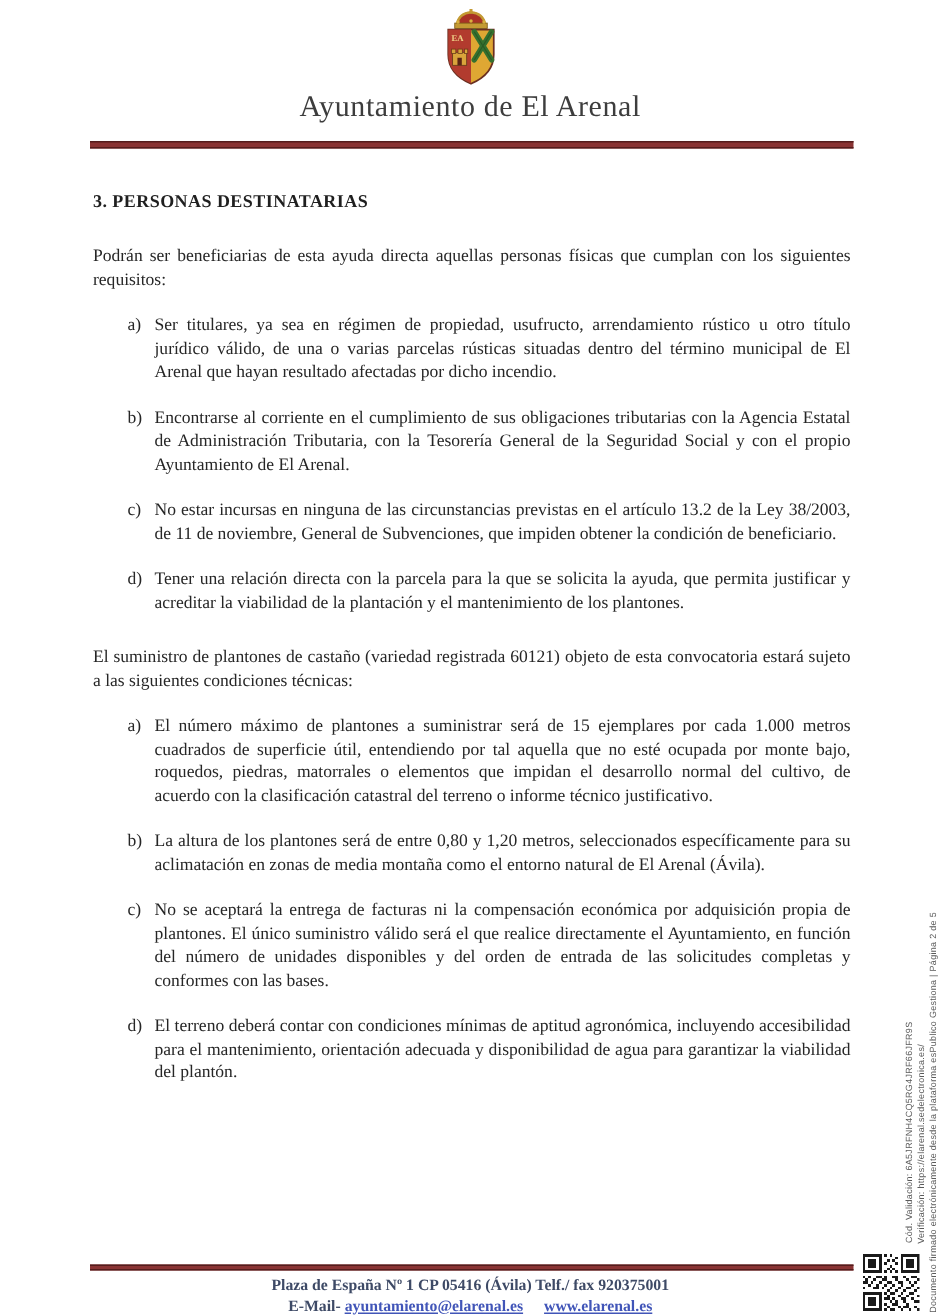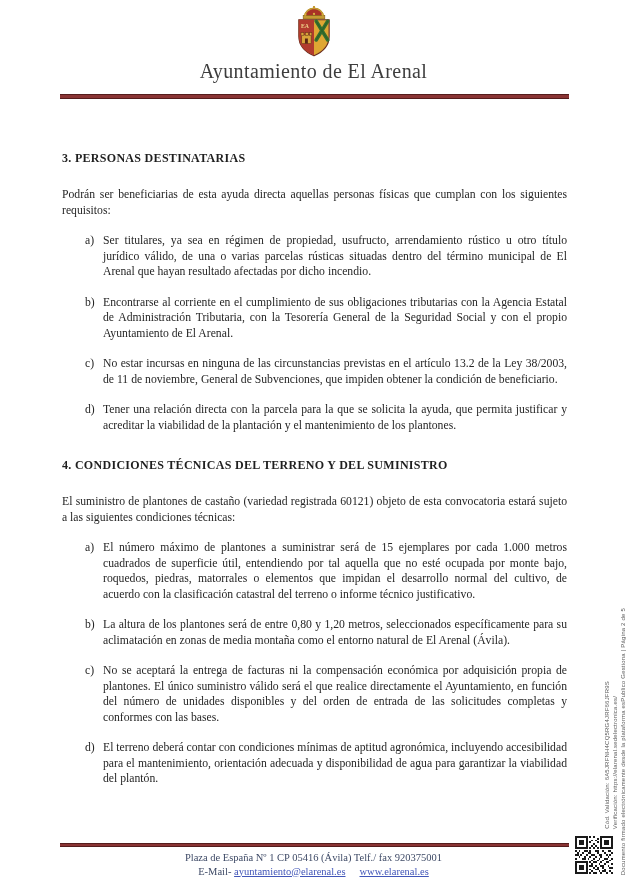--- a/index.html
+++ b/index.html
@@ -23,21 +23,21 @@
   .rule{
     margin:11px 58px 0 60px;
     height:3px;
     background:#8a3434;
     border-top:1.5px solid #551d1d;
     border-bottom:1.5px solid #551d1d;
   }
   
   .content{ margin:0 60px 0 62px; }
   .sec-title{
-    margin-top:52px;
+    margin-top:28px;
     font-size:12px;
     font-weight:bold;
     letter-spacing:.3px;
     color:#1f1f1f;
   }
   .sec-title.second{ margin-top:25px; }
   .intro{
     margin-top:21px;
     font-size:11.7px;
     line-height:15.5px;
@@ -73,20 +73,21 @@
     height:2px;
     background:#8a3434;
     border-top:1.5px solid #551d1d;
     border-bottom:1px solid #551d1d;
   }
   .ftr-line{
     text-align:center;
     font-size:10.5px;
     line-height:13.5px;
     color:#3e4a66;
+    font-weight:bold;
   }
   .ftr a{
     color:#4155b8;
     text-decoration:underline;
   }
   .link-gap{ display:inline-block; width:14px; }
   
   .side-strip{
     position:absolute;
     right:1px; bottom:2px;
@@ -161,21 +162,20 @@
       <div class="item">
         <span class="item-label">c)</span>
         <span class="item-text">No estar incursas en ninguna de las circunstancias previstas en el artículo 13.2 de la Ley 38/2003, de 11 de noviembre, General de Subvenciones, que impiden obtener la condición de beneficiario.</span>
       </div>
       <div class="item">
         <span class="item-label">d)</span>
         <span class="item-text">Tener una relación directa con la parcela para la que se solicita la ayuda, que permita justificar y acreditar la viabilidad de la plantación y el mantenimiento de los plantones.</span>
       </div>
     </div>
 
-    <div class="sec-title second">4. CONDICIONES TÉCNICAS DEL TERRENO Y DEL SUMINISTRO</div>
     <div class="intro">El suministro de plantones de castaño (variedad registrada 60121) objeto de esta convocatoria estará sujeto a las siguientes condiciones técnicas:</div>
     <div class="items">
       <div class="item">
         <span class="item-label">a)</span>
         <span class="item-text">El número máximo de plantones a suministrar será de 15 ejemplares por cada 1.000 metros cuadrados de superficie útil, entendiendo por tal aquella que no esté ocupada por monte bajo, roquedos, piedras, matorrales o elementos que impidan el desarrollo normal del cultivo, de acuerdo con la clasificación catastral del terreno o informe técnico justificativo.</span>
       </div>
       <div class="item">
         <span class="item-label">b)</span>
         <span class="item-text">La altura de los plantones será de entre 0,80 y 1,20 metros, seleccionados específicamente para su aclimatación en zonas de media montaña como el entorno natural de El Arenal (Ávila).</span>
       </div>

